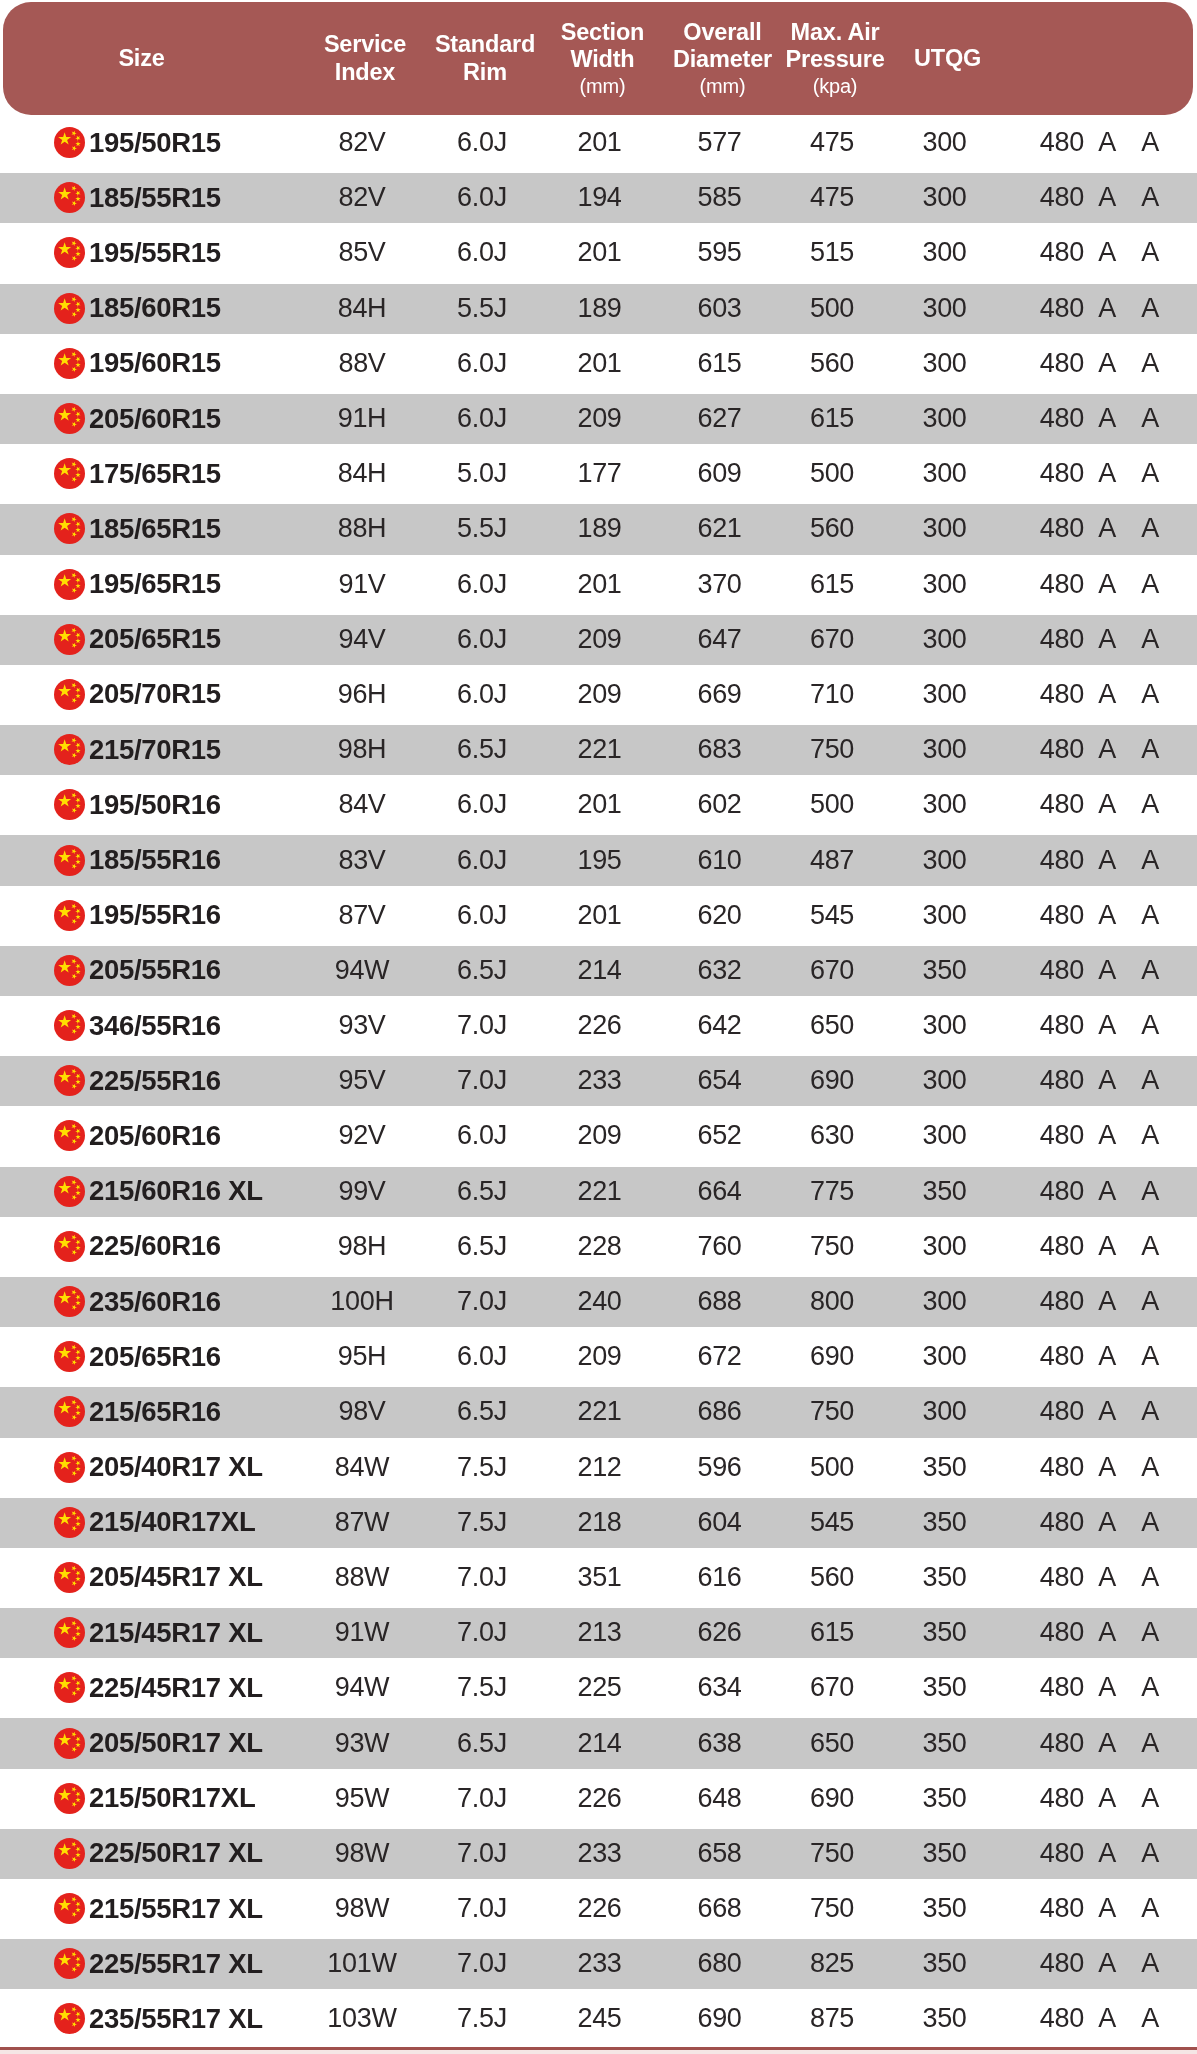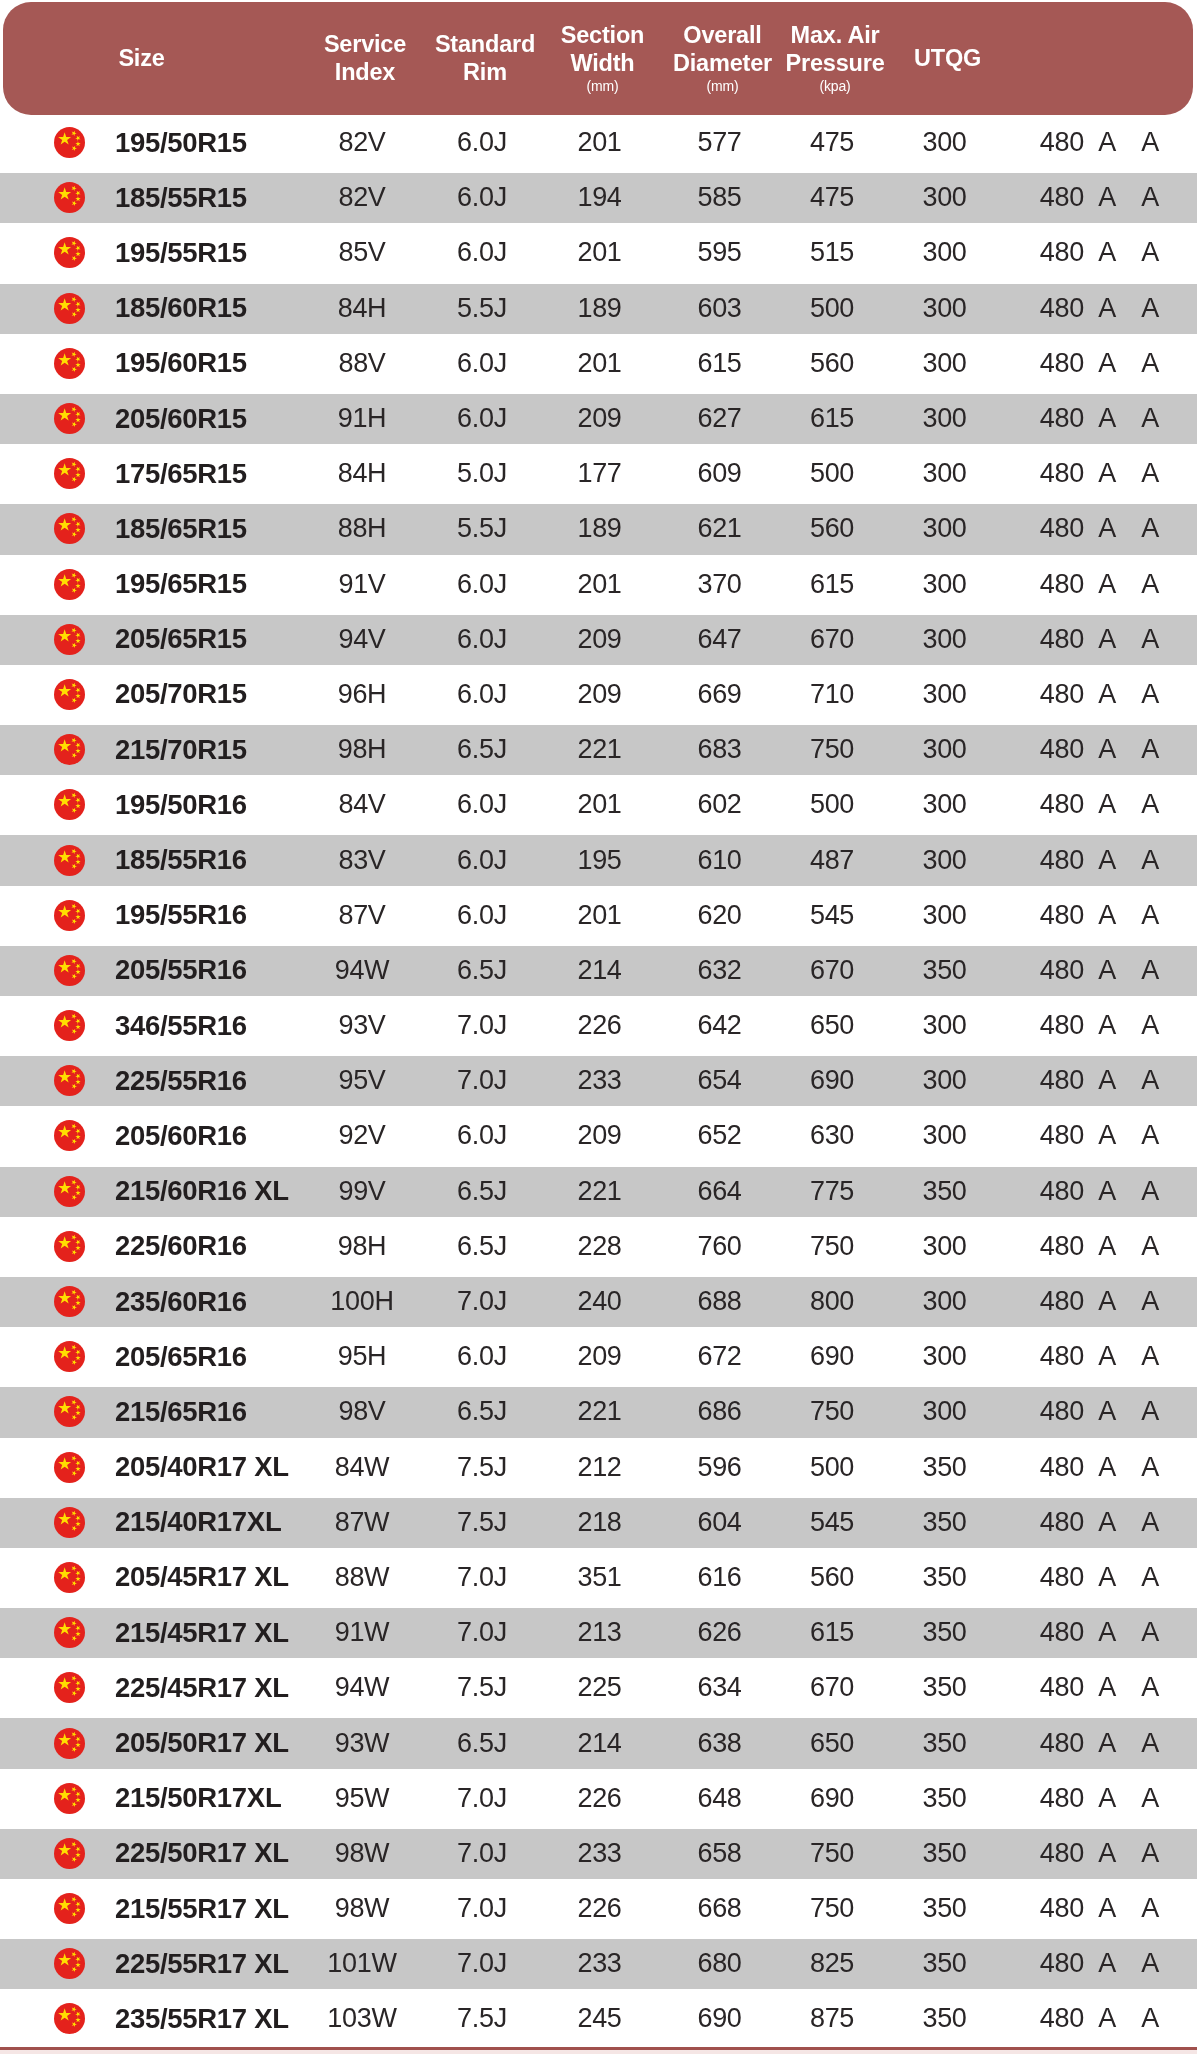--- a/index.html
+++ b/index.html
@@ -23,21 +23,21 @@
     align-items:center;
   }
   .hcell{
     display:flex;flex-direction:column;
     align-items:center;justify-content:center;
     text-align:center;
     font-weight:bold;font-size:23.5px;line-height:1.17;
     letter-spacing:-0.2px;
   }
   .hcell span{white-space:nowrap;}
-  .hcell .hsub{font-weight:normal;font-size:14px;margin-top:1px;}
+  .hcell .hsub{font-weight:normal;font-size:20px;margin-top:1px;}
   .hcell.col-size{}
   
   .table-body{margin:0;}
   .row{
     box-sizing:border-box;
     height:55.2px;
     display:grid;
     grid-template-columns:277px 170px 70px 165px 75px 150px 75px 1fr;
     align-items:center;
     font-size:27px;
@@ -46,21 +46,21 @@
     letter-spacing:-0.3px;
     background:#ffffff;
   }
   .row.alt{
     background:var(--row-alt,#c7c7c7);
     box-shadow:inset 0 3px 0 #ffffff, inset 0 -2px 0 #ffffff;
   }
   .cell{text-align:center;white-space:nowrap;}
   .cell.col-size{
     display:flex;align-items:center;
-    padding-left:54px;gap:30px;
+    padding-left:54px;gap:4px;
     text-align:left;
     font-weight:bold;color:#221e1f;font-size:27.5px;
   }
   .flag{width:31px;height:31px;flex:0 0 31px;display:block;}
   .utqg-group{display:flex;align-items:center;}
   .utqg-group .v-tread{width:60px;margin-left:42px;text-align:right;}
   .utqg-group .v-a1{width:30px;margin-left:8px;text-align:center;}
   .utqg-group .v-a2{width:30px;margin-left:13px;text-align:center;}
   
   .bottom-rule{height:3px;background:var(--rule,#a0504d);margin-top:0;}

